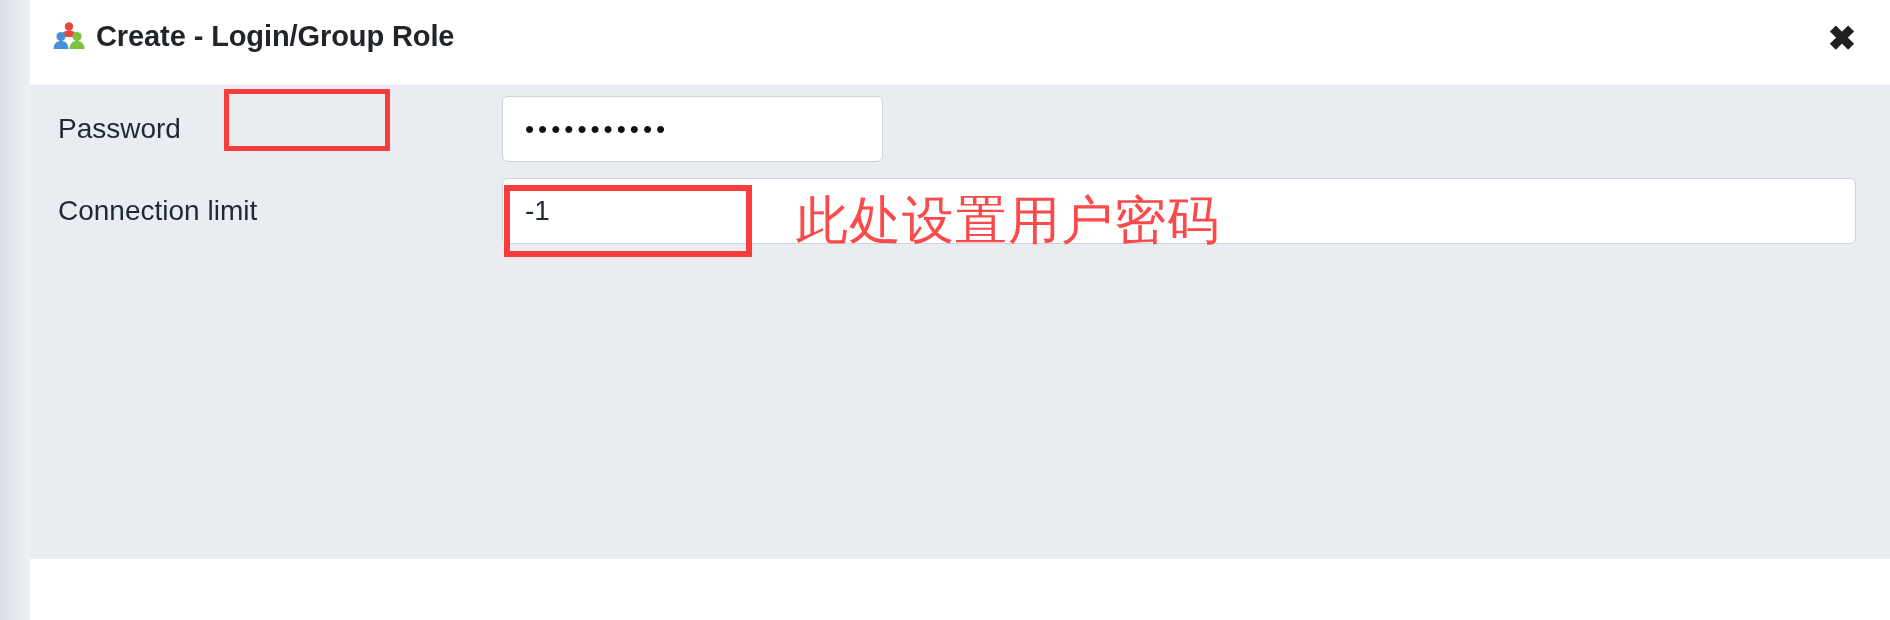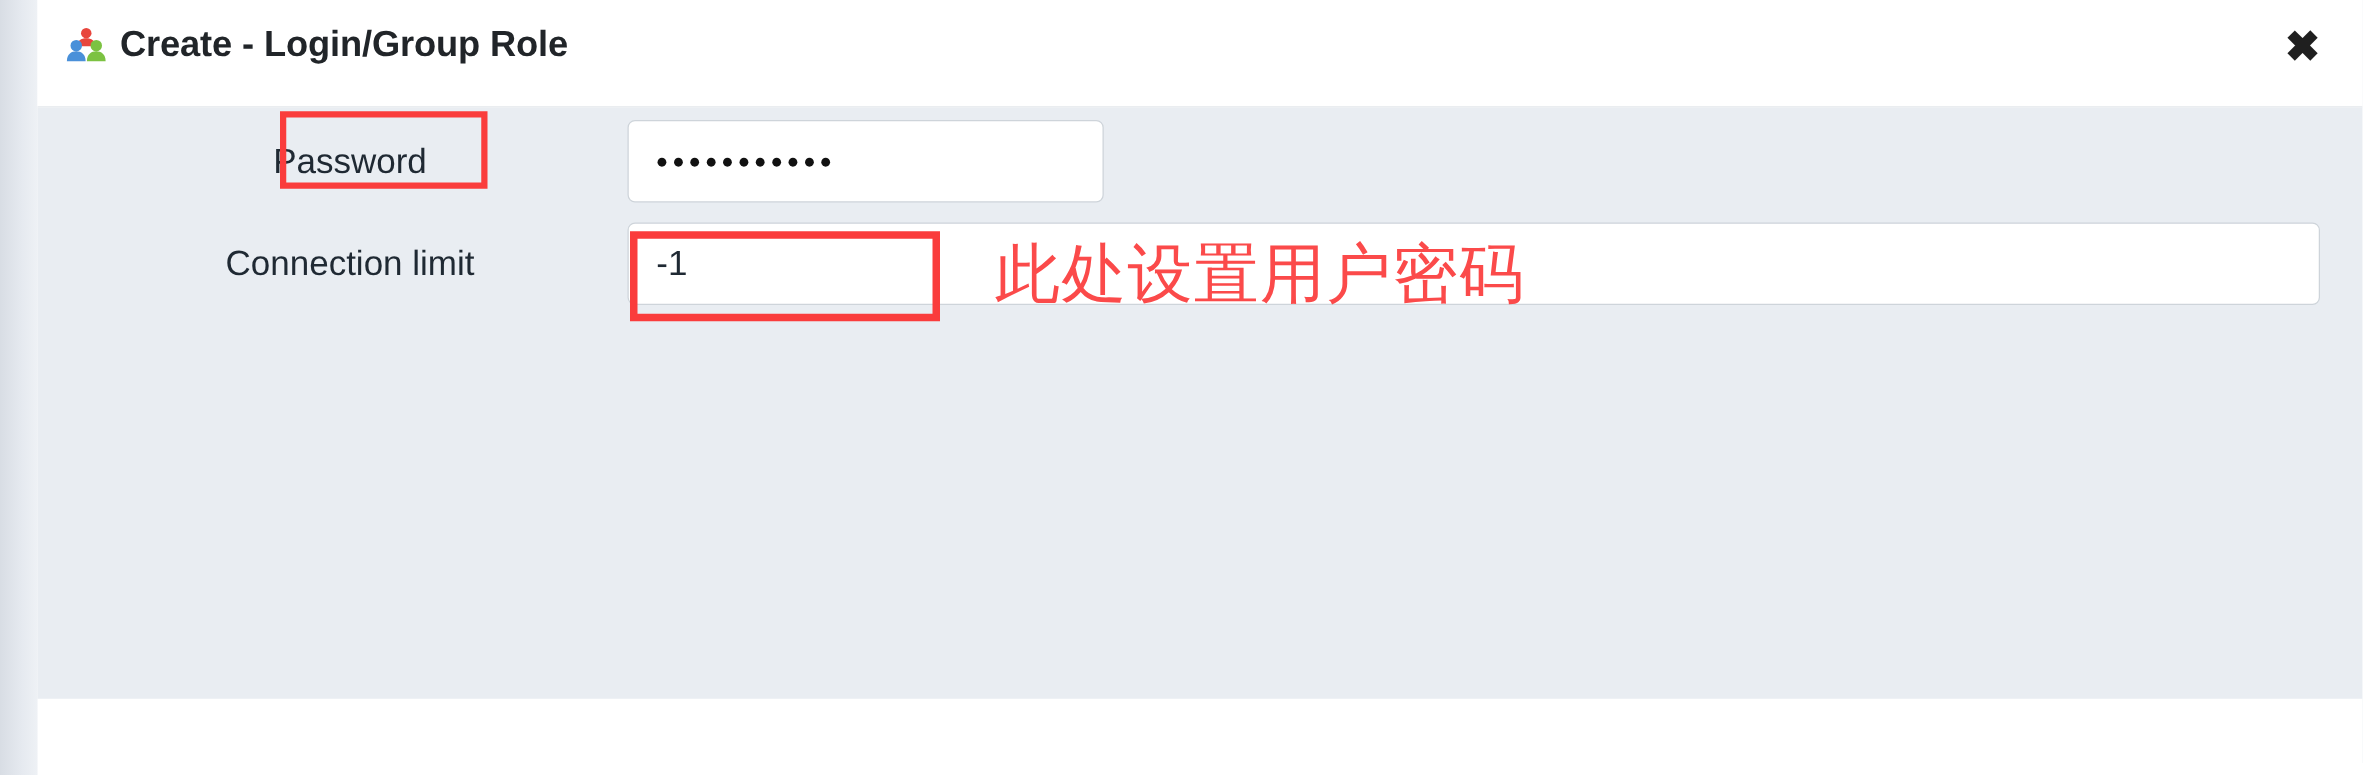--- a/index.html
+++ b/index.html
@@ -133,21 +133,20 @@
     height: 66px;
     margin: 0 0 16px 0;
     padding-left: 28px;
   }
   .form-label {
     width: 444px;
     font-size: 28px;
     color: #1f2933;
     flex: 0 0 auto;
     white-space: nowrap;
-    text-align: center;
   }
   .field-shell {
     position: relative;
     display: flex;
     align-items: stretch;
     flex: 1 1 auto;
     margin-right: 34px;
   }
   .text-input {
     flex: 1 1 auto;

